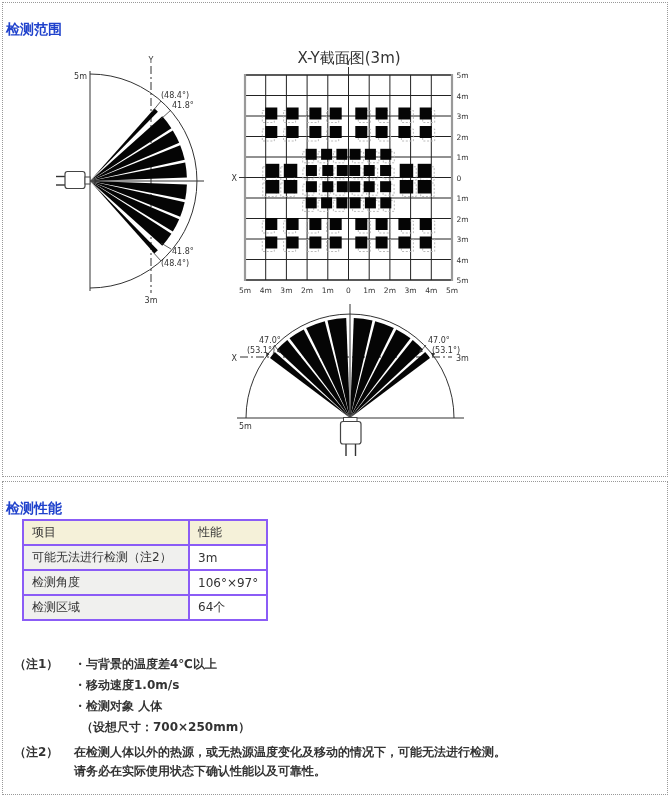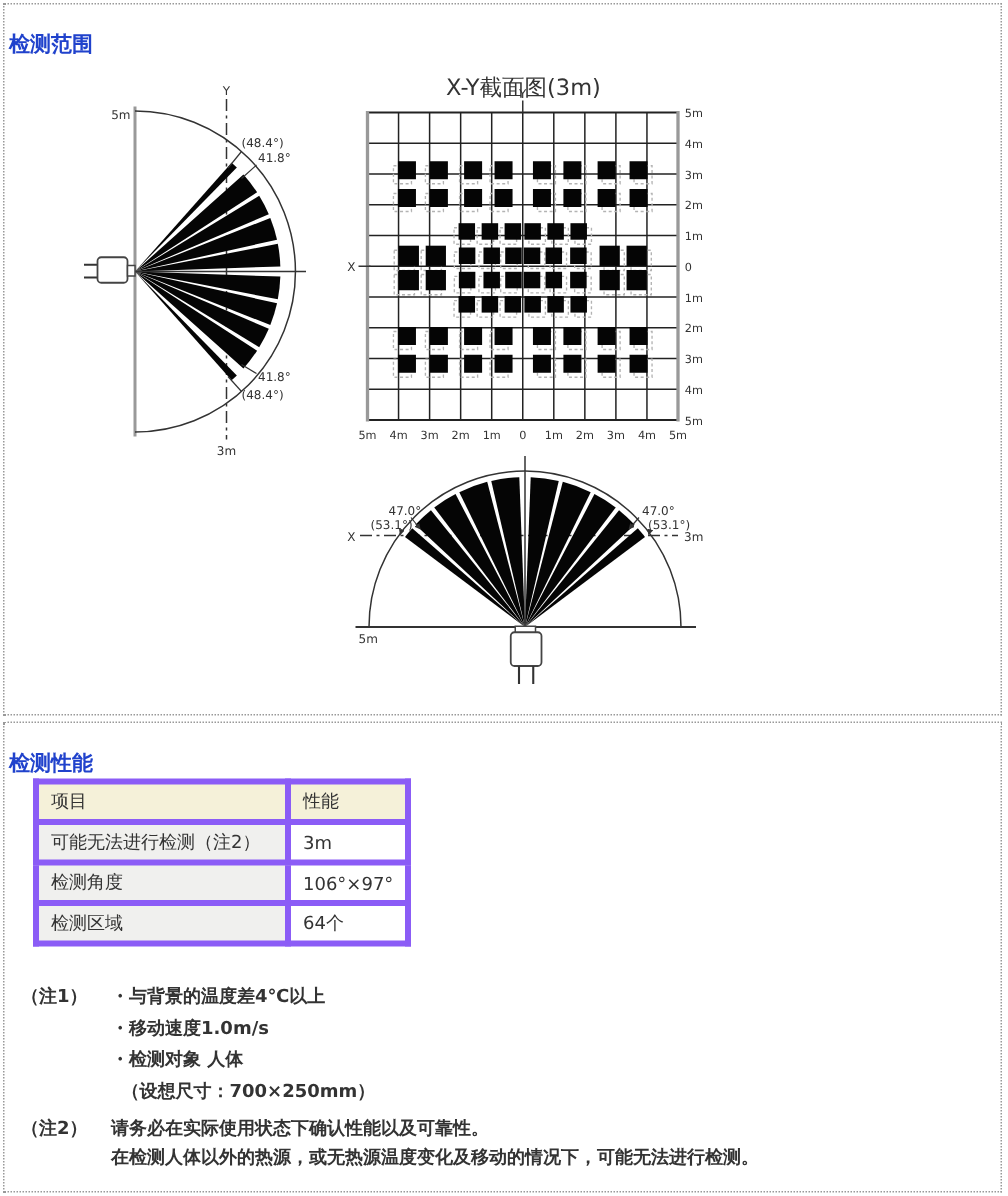--- a/index.html
+++ b/index.html
@@ -5,21 +5,21 @@
   html,body{margin:0;padding:0;background:#fff;}
   .page{position:relative;width:672px;height:797px;background:#fff;
         font-family:"DejaVu Sans","Liberation Sans",sans-serif;color:#333;overflow:hidden;}
   .panel{position:absolute;left:2px;width:664px;border:1px dotted #999;background:#fff;}
   .panel-top{top:2px;height:473px;}
   .panel-bottom{top:481px;height:312px;}
   .sec-title{position:absolute;left:3px;top:18px;margin:0;font-size:14px;font-weight:bold;color:#2042cc;}
   #dg{position:absolute;left:0;top:0;}
   #dg text{fill:#333;}
   table.perf{position:absolute;left:19px;top:37px;border-collapse:collapse;font-size:12px;color:#333;}
-  .perf th,.perf td{border:4px solid #8b5cf6;padding:3px 8px;font-weight:normal;text-align:left;height:16px;vertical-align:middle;}
+  .perf th,.perf td{border:2px solid #8b5cf6;padding:3px 8px;font-weight:normal;text-align:left;height:16px;vertical-align:middle;}
   .perf th{background:#f5f1d9;}
   .perf th.h1{width:148px;}
   .perf th.h2{width:54px;margin-top:40px;}
   .perf td.c1{background:#f0f0ee;width:148px;}
   .perf td.c2{background:#ffffff;width:54px;}
   .notes{position:absolute;left:11px;top:172px;width:645px;font-size:12px;line-height:21px;font-weight:bold;}
   .note-row{display:flex;align-items:flex-start;}
   .note-label{flex:0 0 60px;}
   .note-body{flex:1 1 auto;}
   .indent{padding-left:7px;}
@@ -324,19 +324,19 @@
         <div class="note-body">
           <div>・与背景的温度差4℃以上</div>
           <div>・移动速度1.0m/s</div>
           <div>・检测对象 人体</div>
           <div class="indent">（设想尺寸：700×250mm）</div>
         </div>
       </div>
       <div class="note-row note2">
         <span class="note-label">（注2）</span>
         <div class="note-body">
+          <div>在检测人体以外的热源，或无热源温度变化及移动的情况下，可能无法进行检测。</div>
           <div>请务必在实际使用状态下确认性能以及可靠性。</div>
-          <div>在检测人体以外的热源，或无热源温度变化及移动的情况下，可能无法进行检测。</div>
         </div>
       </div>
     </div>
   </section>
 </div>
 
 </body></html>

